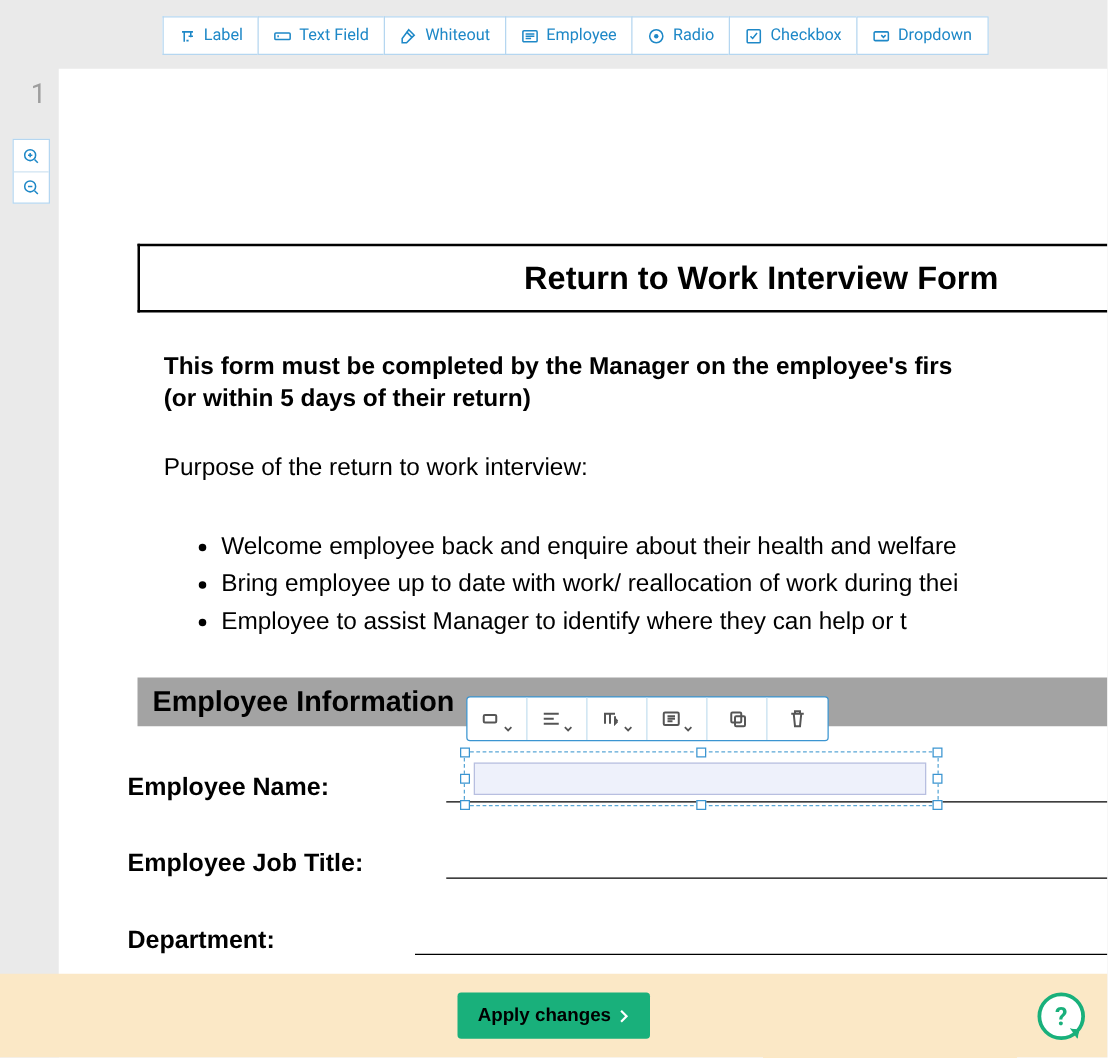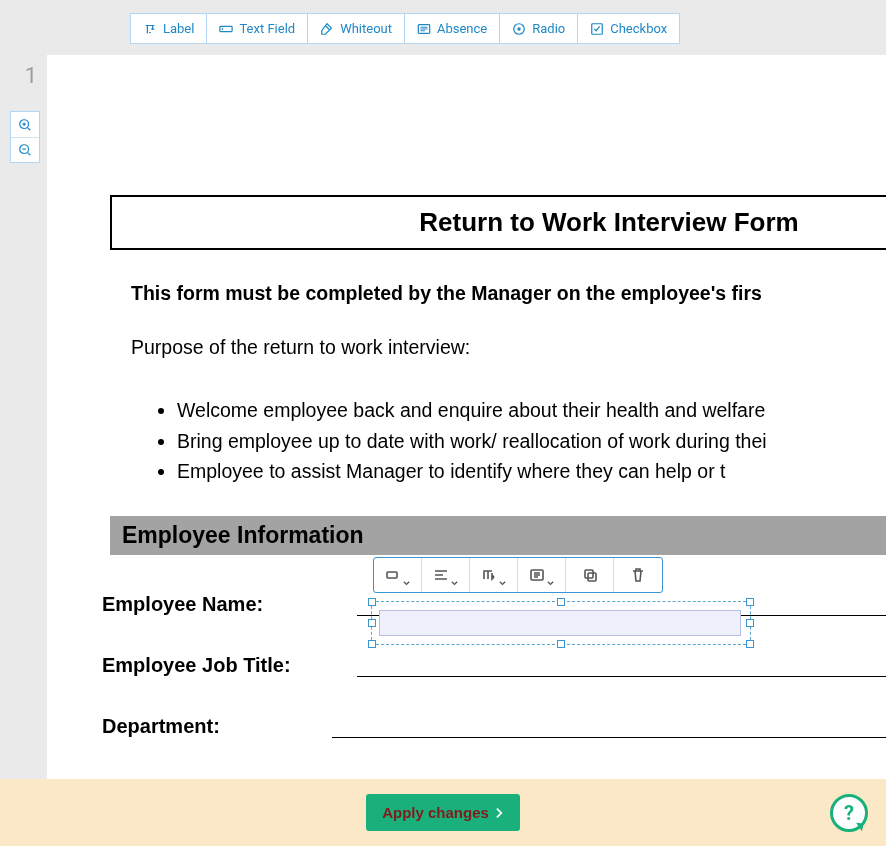--- a/index.html
+++ b/index.html
@@ -219,21 +219,21 @@
   position: absolute;
   left: 0; right: 0; bottom: 0;
   height: 67px;
   background: #fbe8c6;
   display: flex;
   align-items: center;
   justify-content: center;
 }
 .apply-btn {
   background: #19b07b;
-  color: #7f1d1d;
+  color: #000000;
   border: none;
   border-radius: 3px;
   padding: 10px 16px;
   font-size: 15px;
   font-weight: 600;
   display: flex;
   align-items: center;
   gap: 6px;
   cursor: pointer;
 }
@@ -298,39 +298,48 @@
     </span>
     <span>Whiteout</span>
   </div>
   <div class="toolbar-btn">
     <span class="tb-icon">
       <svg viewBox="0 0 16 16">
           <rect x="1.5" y="3" width="13" height="10" rx="1"></rect>
           <path d="M4 6h8M4 8h8M4 10h5"></path>
         </svg>
     </span>
-    <span>Absence</span>
+    <span>Employee</span>
   </div>
   <div class="toolbar-btn">
     <span class="tb-icon">
       <svg viewBox="0 0 16 16">
           <circle cx="8" cy="8" r="6"></circle>
           <circle cx="8" cy="8" r="2" fill="#1e88c7" stroke="none"></circle>
         </svg>
     </span>
     <span>Radio</span>
   </div>
   <div class="toolbar-btn">
     <span class="tb-icon">
       <svg viewBox="0 0 16 16">
           <rect x="2" y="2" width="12" height="12" rx="1"></rect>
           <path d="M5 8l2 2 4-5"></path>
         </svg>
     </span>
     <span>Checkbox</span>
+  </div>
+  <div class="toolbar-btn">
+    <span class="tb-icon">
+      <svg viewBox="0 0 16 16">
+          <rect x="1.5" y="4" width="13" height="8" rx="1"></rect>
+          <path d="M10 7l2 2 2-2" transform="translate(-2 0)"></path>
+        </svg>
+    </span>
+    <span>Dropdown</span>
   </div>
 </div>
 
 <div class="gutter">
   <div class="page-num">1</div>
 </div>
 
 <div class="zoom-controls">
   <div class="zoom-btn">
     <svg viewBox="0 0 16 16">
@@ -348,20 +357,21 @@
   </div>
 </div>
 
 <div class="canvas">
   <div class="doc">
     <div class="title-box">
       <div class="title">Return to Work Interview Form</div>
     </div>
     <div class="intro">
       <div>This form must be completed by the Manager on the employee's firs</div>
+      <div>(or within 5 days of their return)</div>
     </div>
     <div class="purpose">Purpose of the return to work interview:</div>
     <ul class="bullets">
       <li>Welcome employee back and enquire about their health and welfare</li>
       <li>Bring employee up to date with work/ reallocation of work during thei</li>
       <li>Employee to assist Manager to identify where they can help or t</li>
     </ul>
     <div class="section-header">Employee Information</div>
 
     <div class="field-row">

